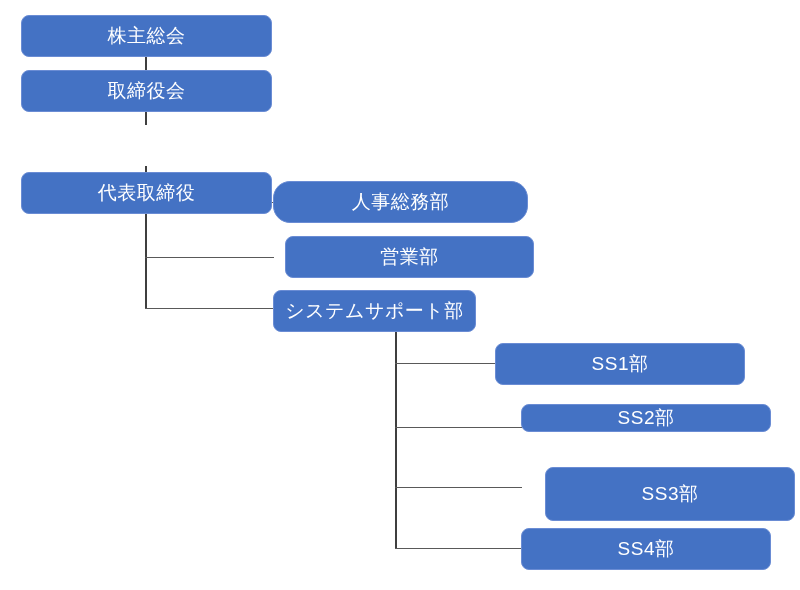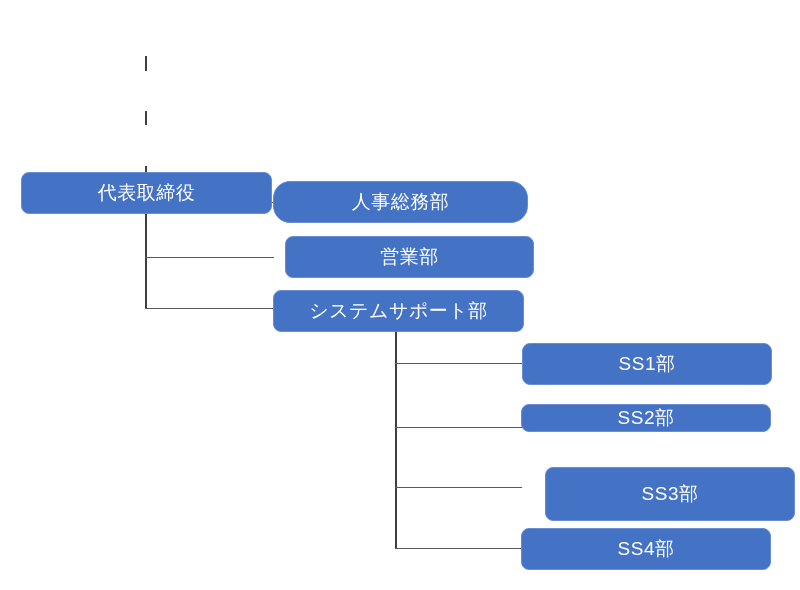--- a/index.html
+++ b/index.html
@@ -76,31 +76,33 @@
   <div class="connector v" style="left:395px; top:330px; height:219px;"></div>
 
   <div class="connector h" style="left:395px; top:363px; width:127px;"></div>
 
   <div class="connector h" style="left:395px; top:427px; width:127px;"></div>
 
   <div class="connector h" style="left:395px; top:487px; width:127px;"></div>
 
   <div class="connector h" style="left:395px; top:548px; width:127px;"></div>
 
+  <div class="node node-jp" style="left:21px; top:15px; width:251px; height:42px;">株主総会</div>
 
+  <div class="node node-jp" style="left:21px; top:70px; width:251px; height:42px;">取締役会</div>
 
   <div class="node node-jp" style="left:21px; top:124px; width:251px; height:42px;margin-top:48px;">代表取締役</div>
 
   <div class="node node-jp" style="left:273px; top:181px; width:255px; height:42px;border-radius:17px;">人事総務部</div>
 
   <div class="node node-jp" style="left:273px; top:236px; width:249px; height:42px;margin-left:12px;">営業部</div>
 
-  <div class="node node-jp" style="left:273px; top:290px; width:251px; height:42px;">システムサポート部</div>
+  <div class="node node-jp" style="left:273px; top:290px; width:203px; height:42px;">システムサポート部</div>
 
-  <div class="node node-lat" style="left:522px; top:343px; width:250px; height:42px;">SS1部</div>
+  <div class="node node-lat" style="left:495px; top:343px; width:250px; height:42px;">SS1部</div>
 
   <div class="node node-lat" style="left:521px; top:404px; width:250px; height:28px;">SS2部</div>
 
   <div class="node node-lat" style="left:521px; top:467px; width:250px; height:54px;margin-left:24px;">SS3部</div>
 
   <div class="node node-lat" style="left:521px; top:528px; width:250px; height:42px;">SS4部</div>
 
 </div>
 
 </body></html>

